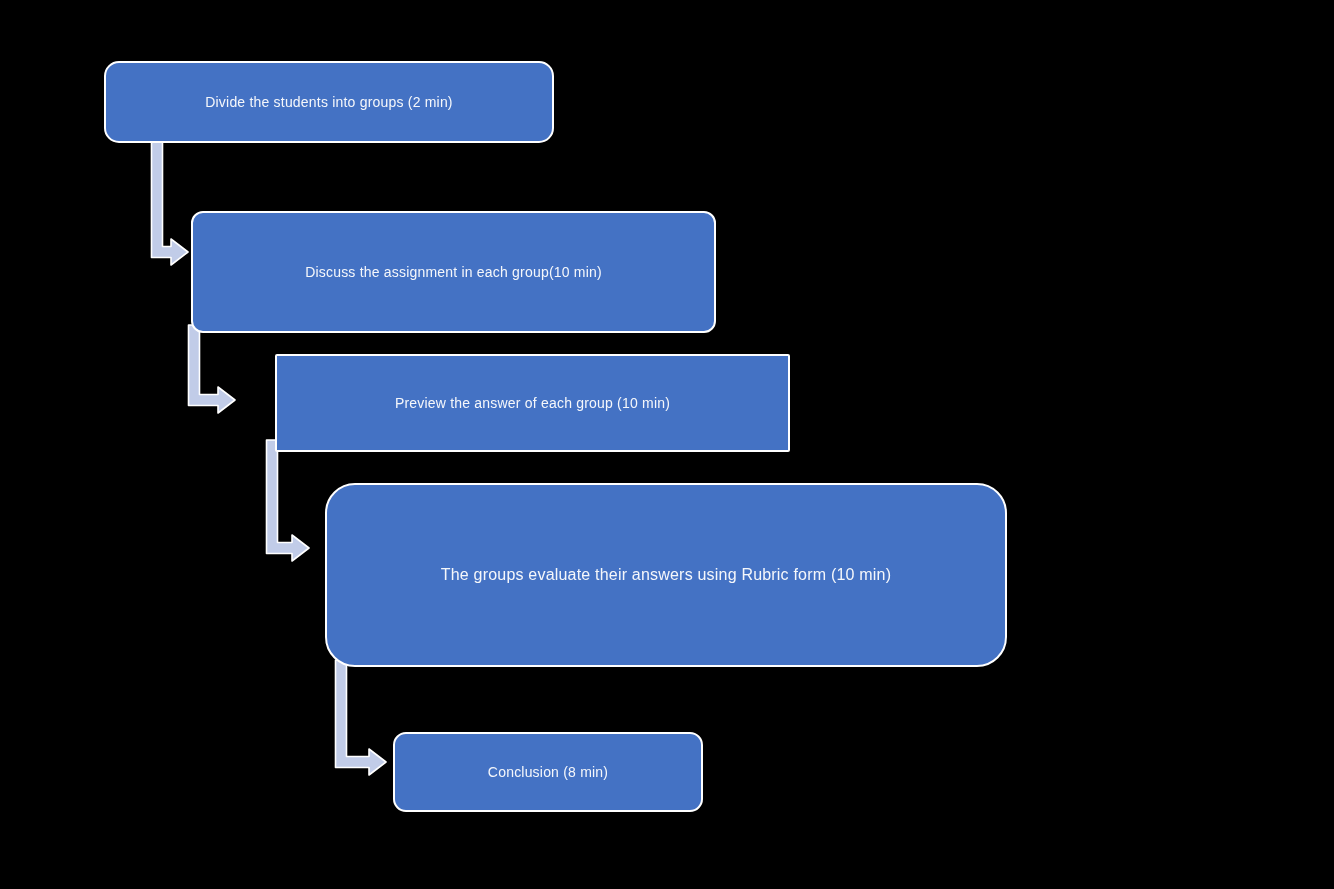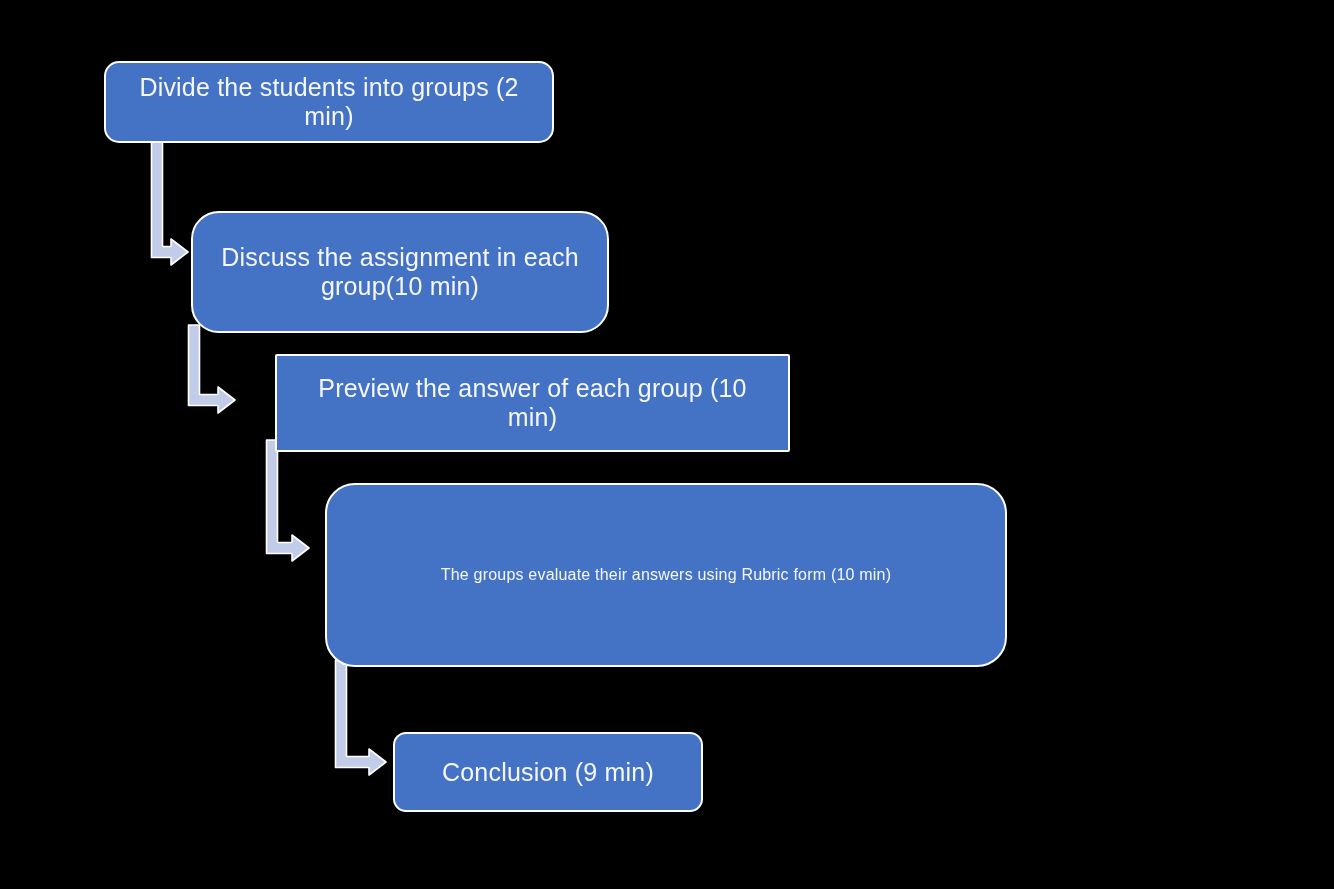--- a/index.html
+++ b/index.html
@@ -27,26 +27,26 @@
     position: absolute;
     z-index: 2;
     background: #4472c4;
     border: 2px solid #ffffff;
     box-sizing: border-box;
     display: flex;
     align-items: center;
     justify-content: center;
     text-align: center;
     color: #f5f7fb;
-    font-size: 25px;
+    font-size: 14px;
     letter-spacing: 0.2px;
     padding: 4px 14px;
   }
   #node-1 { left: 104px;  top: 61px;  width: 450px; height: 82px;  border-radius: 15px; }
-  #node-2 { left: 191px;  top: 211px; width: 418px; height: 122px; border-radius: 28px; }
+  #node-2 { left: 191px;  top: 211px; width: 525px; height: 122px; border-radius: 12px; }
   #node-3 { left: 275px;  top: 354px; width: 515px; height: 98px;  border-radius: 2px; }
   #node-4 { left: 325px;  top: 483px; width: 682px; height: 184px; border-radius: 30px; font-size: 16px; }
   #node-5 { left: 393px;  top: 732px; width: 310px; height: 80px;  border-radius: 13px; }
   .connector {
     fill: #c1cce8;
     stroke: #ffffff;
     stroke-width: 1.6;
     stroke-linejoin: round;
   }
 </style>
@@ -76,16 +76,16 @@
 
   <div class="flow-node" id="node-3">
     <span>Preview the answer of each group (10 min)</span>
   </div>
 
   <div class="flow-node" id="node-4">
     <span>The groups evaluate their answers using Rubric form (10 min)</span>
   </div>
 
   <div class="flow-node" id="node-5">
-    <span>Conclusion (9 min)</span>
+    <span>Conclusion (8 min)</span>
   </div>
 
 </div>
 
 </body></html>

